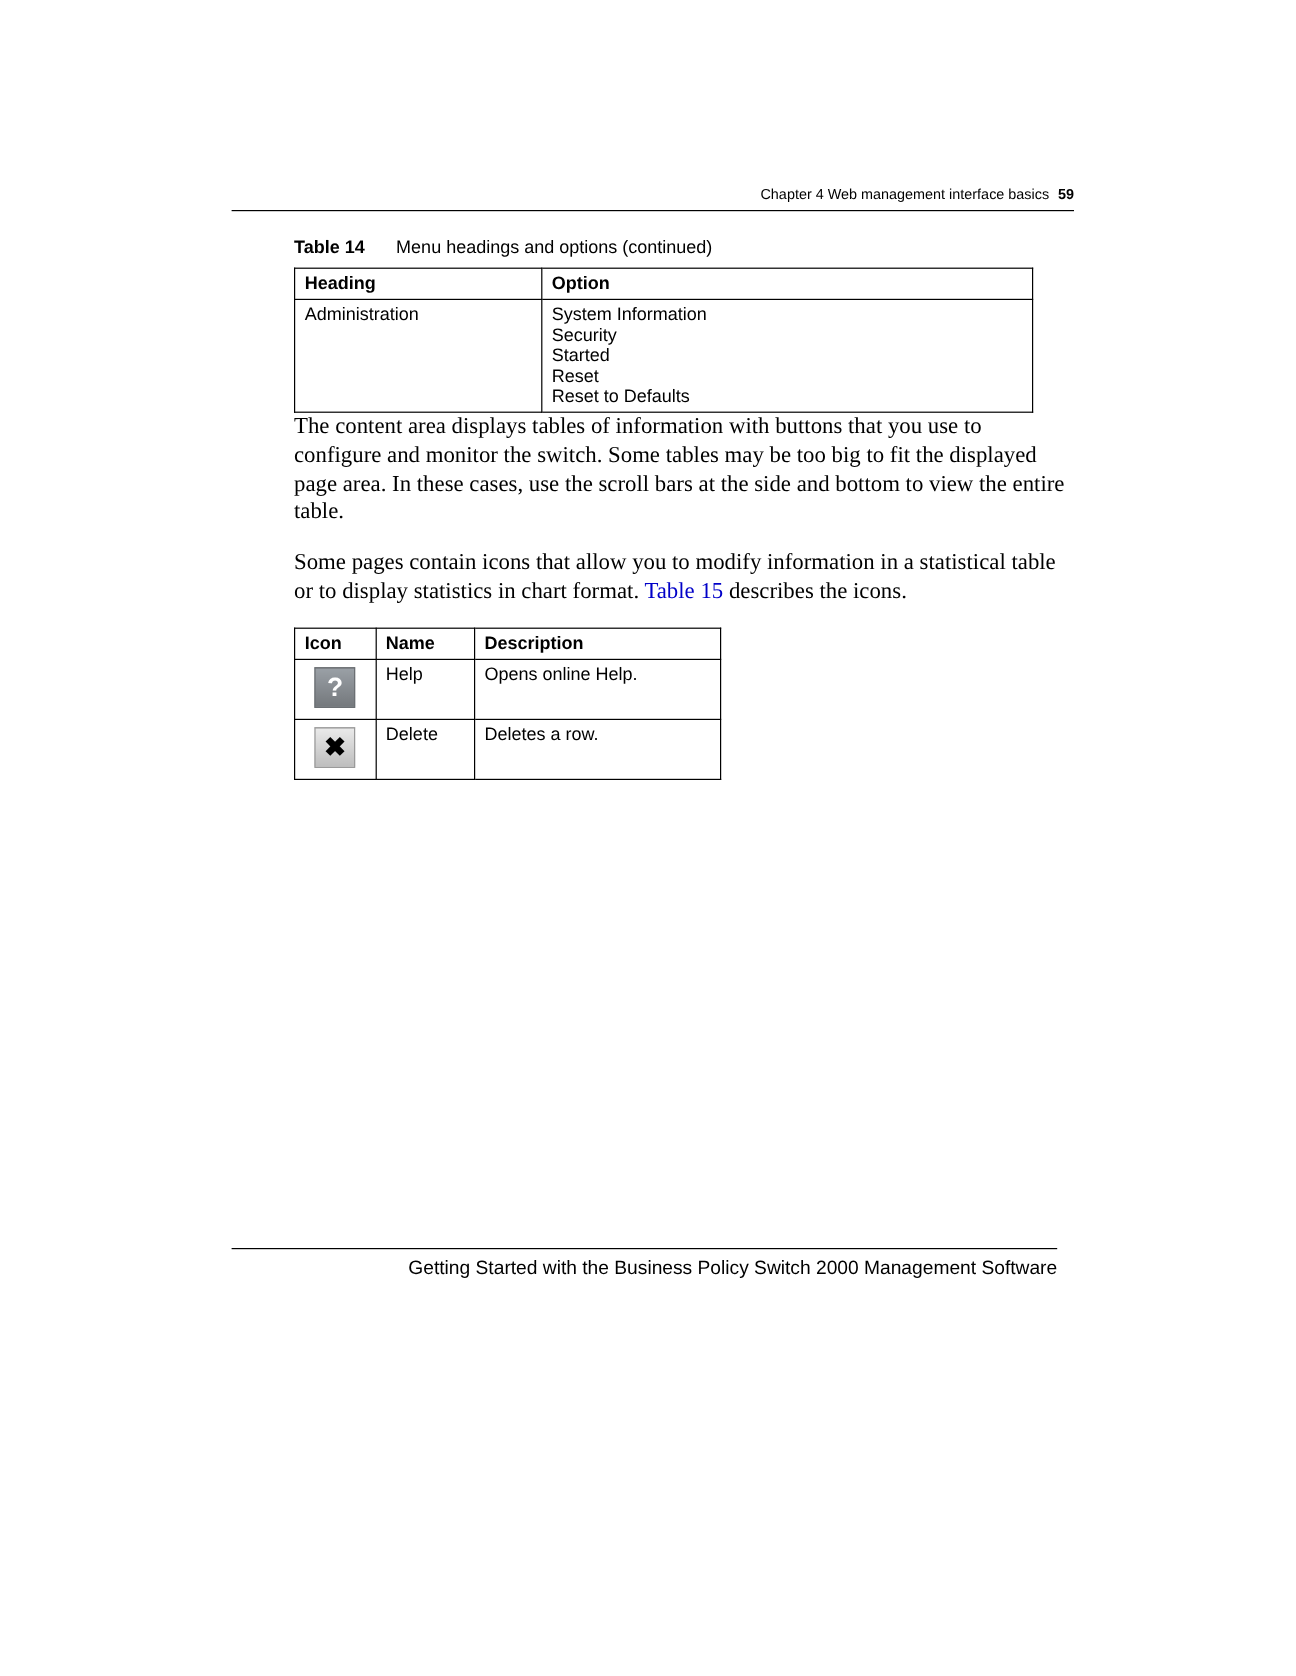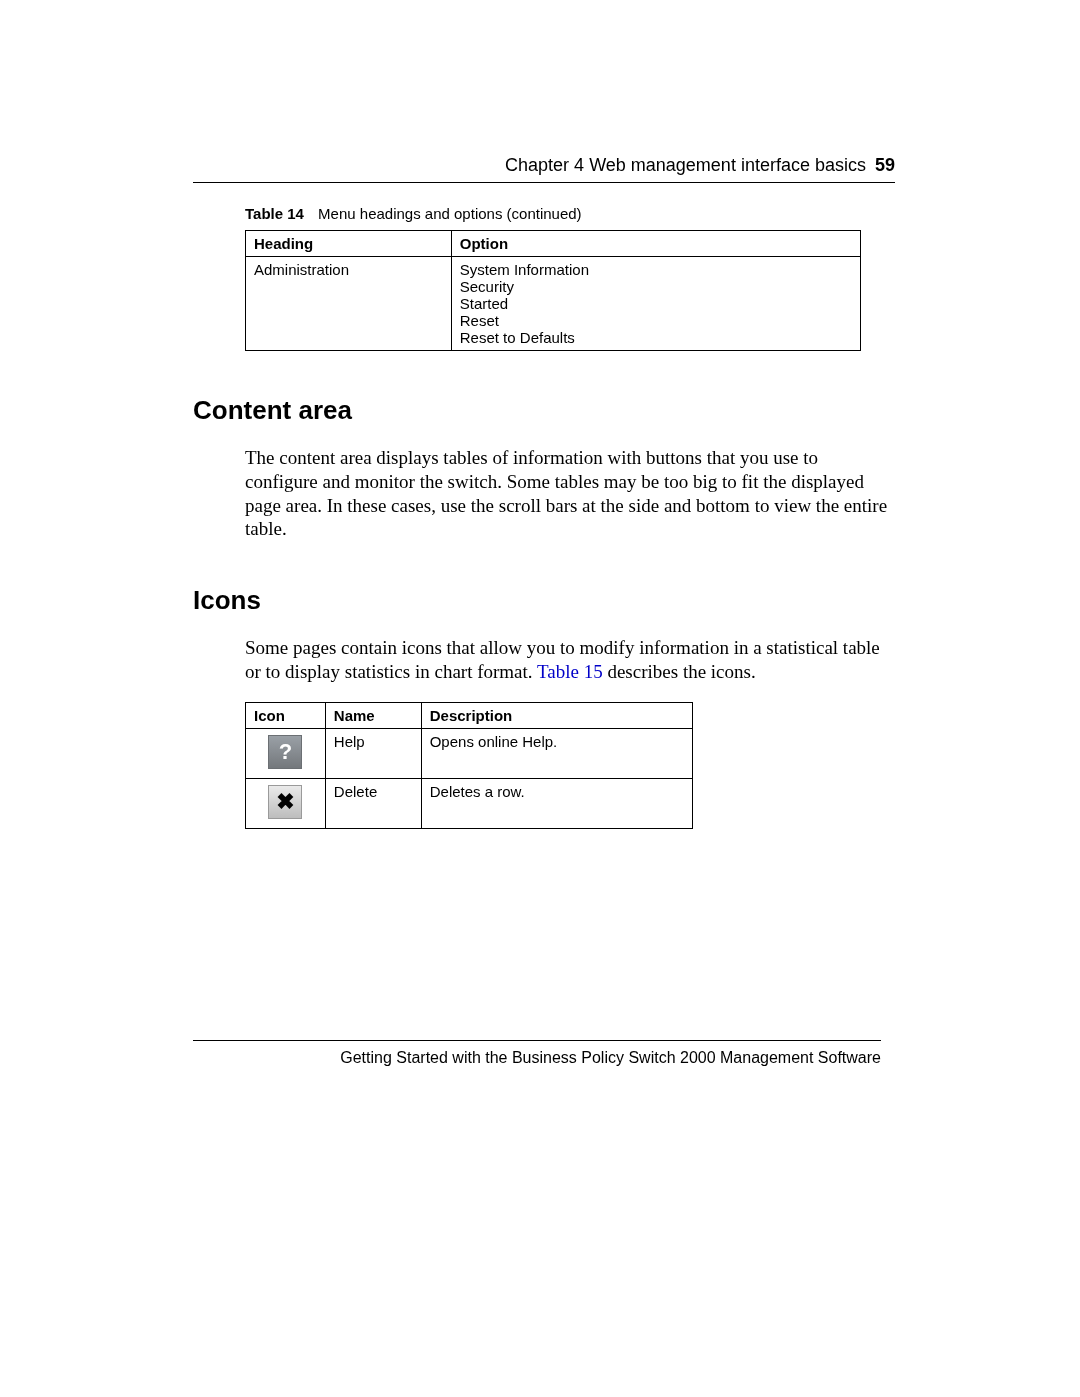--- a/index.html
+++ b/index.html
@@ -11,51 +11,51 @@
     }
     .page {
       position: absolute;
       left: 193px;
       right: 185px;
       top: 155px;
       bottom: 325px;
     }
     .running-head {
       font-family: Arial, Helvetica, sans-serif;
-      font-size: 18px;
+      font-size: 12px;
       text-align: right;
       padding-bottom: 6px;
     }
     .running-head .pno { font-weight: 700; margin-left: 4px; }
     .head-rule { border: 0; border-top: 1px solid #000; margin-bottom: 22px; }
     .caption {
       font-family: Arial, Helvetica, sans-serif;
       font-size: 15px;
       margin-left: 52px;
       margin-bottom: 8px;
     }
-    .caption .tbl { font-weight: 700; margin-right: 10px; }
+    .caption .tbl { font-weight: 700; margin-right: 22px; }
     table.tbl {
       border-collapse: collapse;
       font-family: Arial, Helvetica, sans-serif;
       font-size: 15px;
       margin-left: 52px;
     }
     table.tbl th, table.tbl td {
       border: 1px solid #000;
       text-align: left;
       vertical-align: top;
       padding: 4px 8px;
       font-weight: 400;
     }
     table.tbl th { font-weight: 700; }
     .tbl14 { width: 616px; }
     .tbl14 col.c1 { width: 206px; }
     .tbl14 col.c2 { width: 410px; }
-    .tbl15 { width: 448px; }
+    .tbl15 { width: 356px; }
     .tbl15 col.c1 { width: 80px; }
     .tbl15 col.c2 { width: 96px; }
     .tbl15 col.c3 { width: 272px; }
     .tbl15 td.icon-cell { text-align: center; padding: 6px 4px; height: 50px; }
     h2.sec {
       font-family: Arial, Helvetica, sans-serif;
       font-weight: 700;
       font-size: 26px;
       margin-top: 44px;
       margin-bottom: 20px;
@@ -156,24 +156,22 @@
           <div>System Information</div>
           <div>Security</div>
           <div>Started</div>
           <div>Reset</div>
           <div>Reset to Defaults</div>
         </td>
       </tr>
     </tbody>
   </table>
 
-  <h2 class="sec">Content area</h2>
   <p class="body">The content area displays tables of information with buttons that you use to configure and monitor the switch. Some tables may be too big to fit the displayed page area. In these cases, use the scroll bars at the side and bottom to view the entire table.</p>
 
-  <h2 class="sec">Icons</h2>
   <p class="body">
     <span>Some pages contain icons that allow you to modify information in a statistical table or to display statistics in chart format. </span><a href="#" class="xref">Table 15</a><span> describes the icons.</span>
   </p>
 
 
   <table class="tbl tbl15">
     <colgroup>
         <col class="c1">
         <col class="c2">
         <col class="c3">

